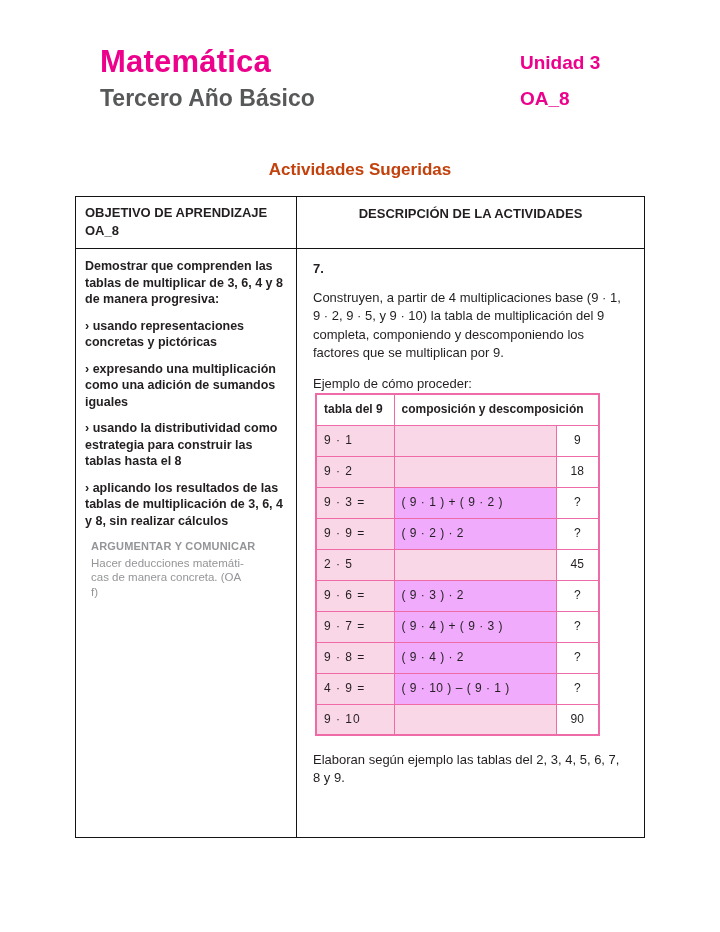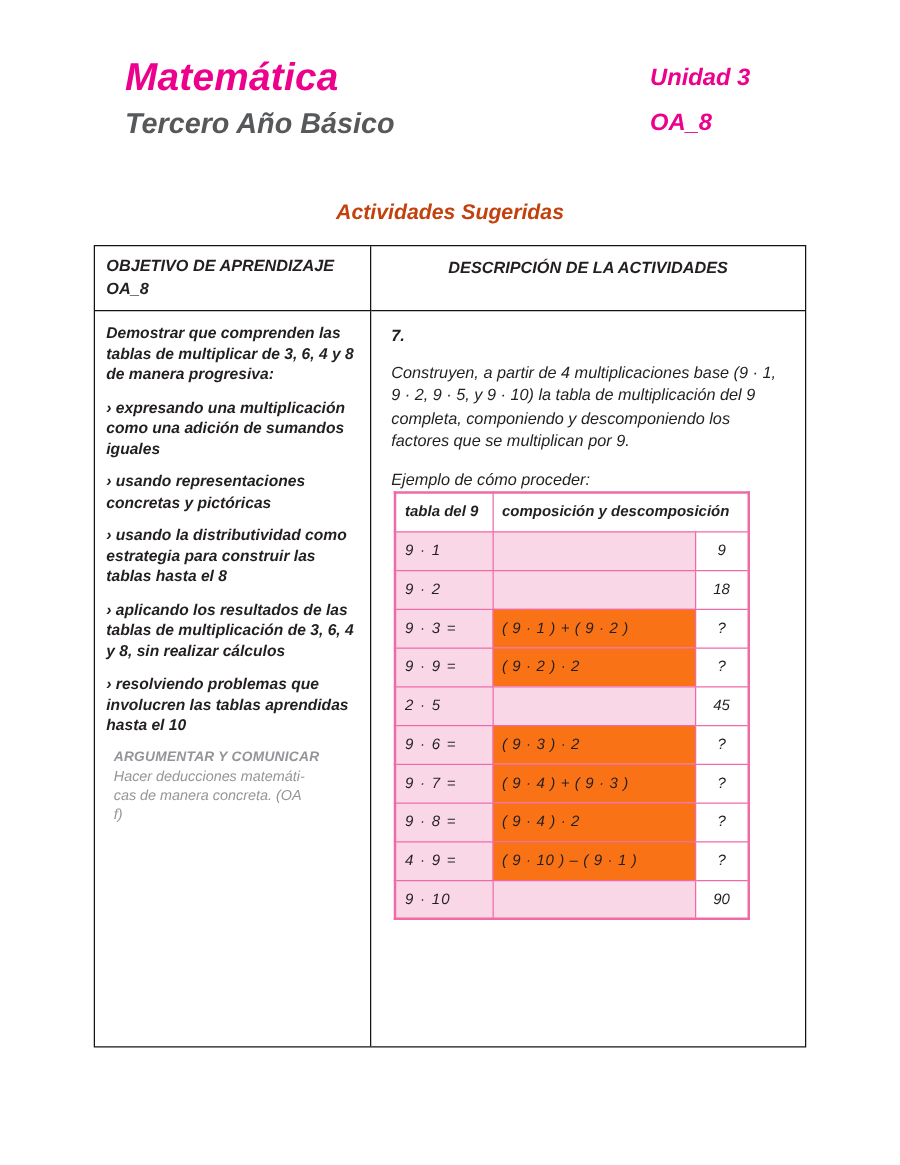--- a/index.html
+++ b/index.html
@@ -1,18 +1,18 @@
 <!DOCTYPE html>
 <html style="--magenta: #ec008c; --dark_gray: #57585a; --text: #231f20; --note_gray: #939598; --pink_border: #ef6ba8; --pink_fill: #fad7e7;"><head>
 <meta charset="utf-8">
 <style>
   * { margin:0; padding:0; box-sizing:border-box; }
   html,body { background:#ffffff; }
   body { font-family:"Liberation Sans", sans-serif; }
-  .page { width:720px; height:932px; background:#fff; overflow:hidden; position:relative;font-style:italic; }
+  .page { width:720px; height:932px; background:#fff; overflow:hidden; position:relative; }
 
   .doc-header { display:flex; justify-content:space-between; padding:44px 55px 0 100px; }
   .doc-title { font-size:31px; font-weight:bold; color:var(--magenta); letter-spacing:0.2px; }
   .doc-subtitle { font-size:23px; font-weight:bold; color:var(--dark_gray); margin-top:5px; }
   .doc-header-right { width:145px; padding-top:8px; }
   .doc-unit, .doc-oa { font-size:19px; font-weight:bold; color:var(--magenta); }
   .doc-oa { margin-top:14px; }
 
   .page-title { text-align:center; font-weight:bold; font-size:17px; color:#c2410c; margin-top:48px; }
 
@@ -32,21 +32,21 @@
   .body-right { padding:11px 16px; color:var(--text); font-size:13px; line-height:1.4; }
   .act-num { font-weight:bold; margin-bottom:11px; }
   .act-par { margin-bottom:13px; }
   .act-ex  { }
 
   .pink-table { border-collapse:collapse; border:2px solid var(--pink_border); margin-left:2px; }
   .pink-table td { border:1px solid var(--pink_border); font-size:12px; height:31px; padding:0 7px;
                    color:var(--text); white-space:nowrap; }
   .pt-head td { font-weight:bold; background:#fff; }
   td.prod { width:78px;  background:var(--pink_fill); letter-spacing:1px; }
-  td.comp { width:162px; letter-spacing:0.5px; background:#f97316; }
+  td.comp { width:162px; letter-spacing:0.5px; background:#f0abfc; }
   tr.filled td.comp { background:var(--pink_fill); }
   td.res  { width:43px; text-align:center; }
 
   .act-close { margin-top:15px; }
 </style>
 </head>
 <body>
 
 <div class="page">
 
@@ -67,25 +67,24 @@
 
     <div class="head-left">
       <div>OBJETIVO DE APRENDIZAJE</div>
       <div>OA_8</div>
     </div>
 
     <div class="head-right">DESCRIPCIÓN DE LA ACTIVIDADES</div>
 
     <div class="body-left">
       <p class="obj-intro">Demostrar que comprenden las tablas de multiplicar de 3, 6, 4 y 8 de manera progresiva:</p>
+      <p class="obj-bullet">› usando representaciones concretas y pictóricas</p>
       <p class="obj-bullet">› expresando una multiplicación como una adición de sumandos iguales</p>
-      <p class="obj-bullet">› usando representaciones concretas y pictóricas</p>
       <p class="obj-bullet">› usando la distributividad como estrategia para construir las tablas hasta el 8</p>
       <p class="obj-bullet">› aplicando los resultados de las tablas de multiplicación de 3, 6, 4 y 8, sin realizar cálculos</p>
-      <p class="obj-bullet">› resolviendo problemas que involucren las tablas aprendidas hasta el 10</p>
       <div class="note">
         <div class="note-title">ARGUMENTAR Y COMUNICAR</div>
         <div class="note-body">Hacer deducciones matemáti-cas de manera concreta. (OA f)</div>
       </div>
     </div>
 
     <div class="body-right">
       <p class="act-num">7.</p>
       <p class="act-par">Construyen, a partir de 4 multiplicaciones base (9 · 1, 9 · 2, 9 · 5, y 9 · 10) la tabla de multiplicación del 9 completa, componiendo y descomponiendo los factores que se multiplican por 9.</p>
       <p class="act-ex">Ejemplo de cómo proceder:</p>
@@ -142,16 +141,17 @@
             <td class="res">?</td>
           </tr>
           <tr class="filled">
             <td class="prod">9 · 10</td>
             <td class="comp"></td>
             <td class="res">90</td>
           </tr>
         </tbody>
       </table>
 
+      <p class="act-close">Elaboran según ejemplo las tablas del 2, 3, 4, 5, 6, 7, 8 y 9.</p>
     </div>
 
   </div>
 </div>
 
 </body></html>

